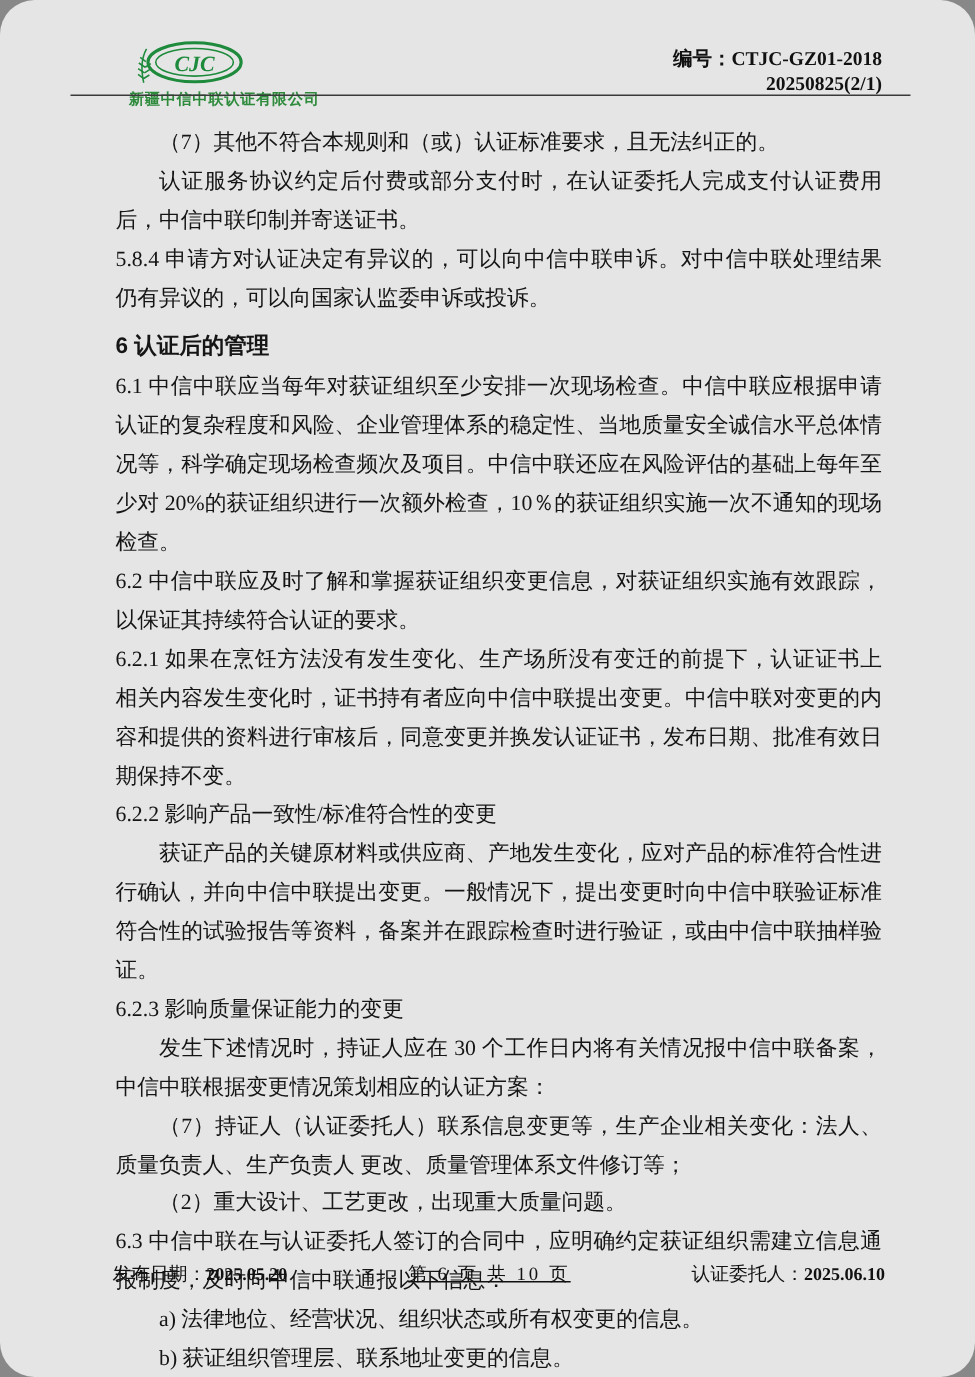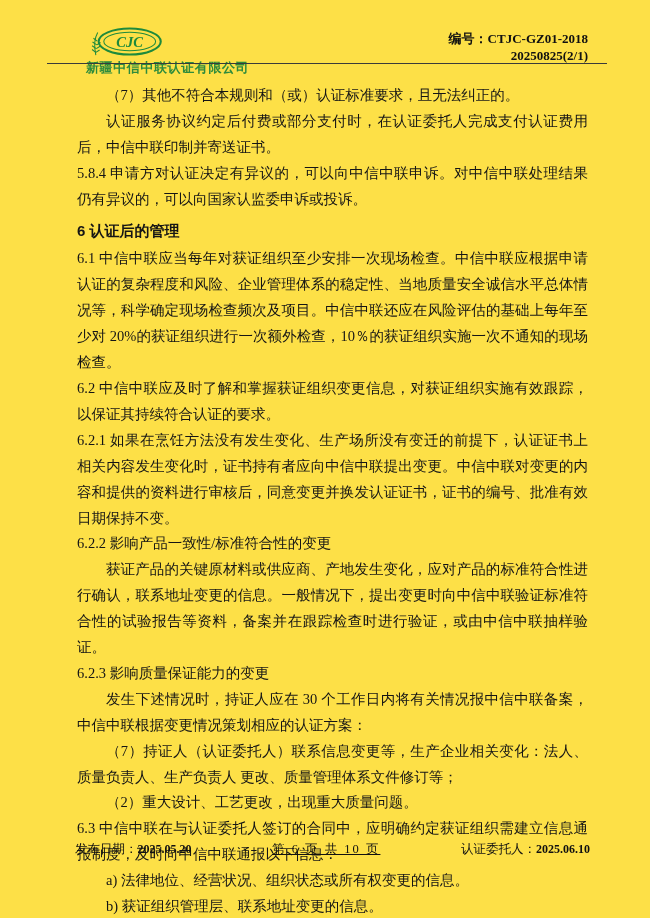--- a/index.html
+++ b/index.html
@@ -2,33 +2,34 @@
 <html><head>
 <meta charset="utf-8">
 <style>
   * { margin: 0; padding: 0; box-sizing: border-box; }
   html, body { background: #888; }
   .page {
     position: relative;
     width: 650px;
     height: 918px;
     margin: 0 auto;
-    background: #fde047;
+    background: #e5e5e5;
     font-family: "Liberation Serif", "DejaVu Serif", serif;
     color: #1c1c1c;
     overflow: hidden;
+    border-radius: 23px;
   }
 
   
   .header { position: absolute; top: 0; left: 0; right: 0; height: 66px; }
   .logo-block { position: absolute; left: 86px; top: 26px; width: 130px; }
   .logo-svg { display: block; }
   .company-name {
     margin-top: 1px;
-    font-size: 13px;
+    font-size: 10px;
     font-weight: bold;
     color: #2e8b3c;
     letter-spacing: 0.6px;
     font-family: "Liberation Sans", "DejaVu Sans", sans-serif;
     white-space: nowrap;
   }
   .doc-meta {
     position: absolute;
     right: 62px;
     top: 30px;
@@ -117,23 +118,23 @@
     <div class="header-rule"></div>
   </div>
 
   <div class="doc-body">
       <p class="para indent">（7）其他不符合本规则和（或）认证标准要求，且无法纠正的。</p>
       <p class="para indent">认证服务协议约定后付费或部分支付时，在认证委托人完成支付认证费用后，中信中联印制并寄送证书。</p>
       <p class="para flush">5.8.4 申请方对认证决定有异议的，可以向中信中联申诉。对中信中联处理结果仍有异议的，可以向国家认监委申诉或投诉。</p>
       <p class="para heading">6 认证后的管理</p>
       <p class="para flush">6.1 中信中联应当每年对获证组织至少安排一次现场检查。中信中联应根据申请认证的复杂程度和风险、企业管理体系的稳定性、当地质量安全诚信水平总体情况等，科学确定现场检查频次及项目。中信中联还应在风险评估的基础上每年至少对 20%的获证组织进行一次额外检查，10％的获证组织实施一次不通知的现场检查。</p>
       <p class="para flush">6.2 中信中联应及时了解和掌握获证组织变更信息，对获证组织实施有效跟踪，以保证其持续符合认证的要求。</p>
-      <p class="para flush">6.2.1 如果在烹饪方法没有发生变化、生产场所没有变迁的前提下，认证证书上相关内容发生变化时，证书持有者应向中信中联提出变更。中信中联对变更的内容和提供的资料进行审核后，同意变更并换发认证证书，证书的编号、批准有效日期保持不变。</p>
+      <p class="para flush">6.2.1 如果在烹饪方法没有发生变化、生产场所没有变迁的前提下，认证证书上相关内容发生变化时，证书持有者应向中信中联提出变更。中信中联对变更的内容和提供的资料进行审核后，同意变更并换发认证证书，发布日期、批准有效日期保持不变。</p>
       <p class="para flush">6.2.2 影响产品一致性/标准符合性的变更</p>
-      <p class="para indent">获证产品的关键原材料或供应商、产地发生变化，应对产品的标准符合性进行确认，联系地址变更的信息。一般情况下，提出变更时向中信中联验证标准符合性的试验报告等资料，备案并在跟踪检查时进行验证，或由中信中联抽样验证。</p>
+      <p class="para indent">获证产品的关键原材料或供应商、产地发生变化，应对产品的标准符合性进行确认，并向中信中联提出变更。一般情况下，提出变更时向中信中联验证标准符合性的试验报告等资料，备案并在跟踪检查时进行验证，或由中信中联抽样验证。</p>
       <p class="para flush">6.2.3 影响质量保证能力的变更</p>
       <p class="para indent">发生下述情况时，持证人应在 30 个工作日内将有关情况报中信中联备案，中信中联根据变更情况策划相应的认证方案：</p>
       <p class="para indent">（7）持证人（认证委托人）联系信息变更等，生产企业相关变化：法人、质量负责人、生产负责人 更改、质量管理体系文件修订等；</p>
       <p class="para indent">（2）重大设计、工艺更改，出现重大质量问题。</p>
       <p class="para flush">6.3 中信中联在与认证委托人签订的合同中，应明确约定获证组织需建立信息通报制度，及时向中信中联通报以下信息：</p>
       <p class="para indent">a) 法律地位、经营状况、组织状态或所有权变更的信息。</p>
       <p class="para indent">b) 获证组织管理层、联系地址变更的信息。</p>
     </div>
 
   <div class="footer">

